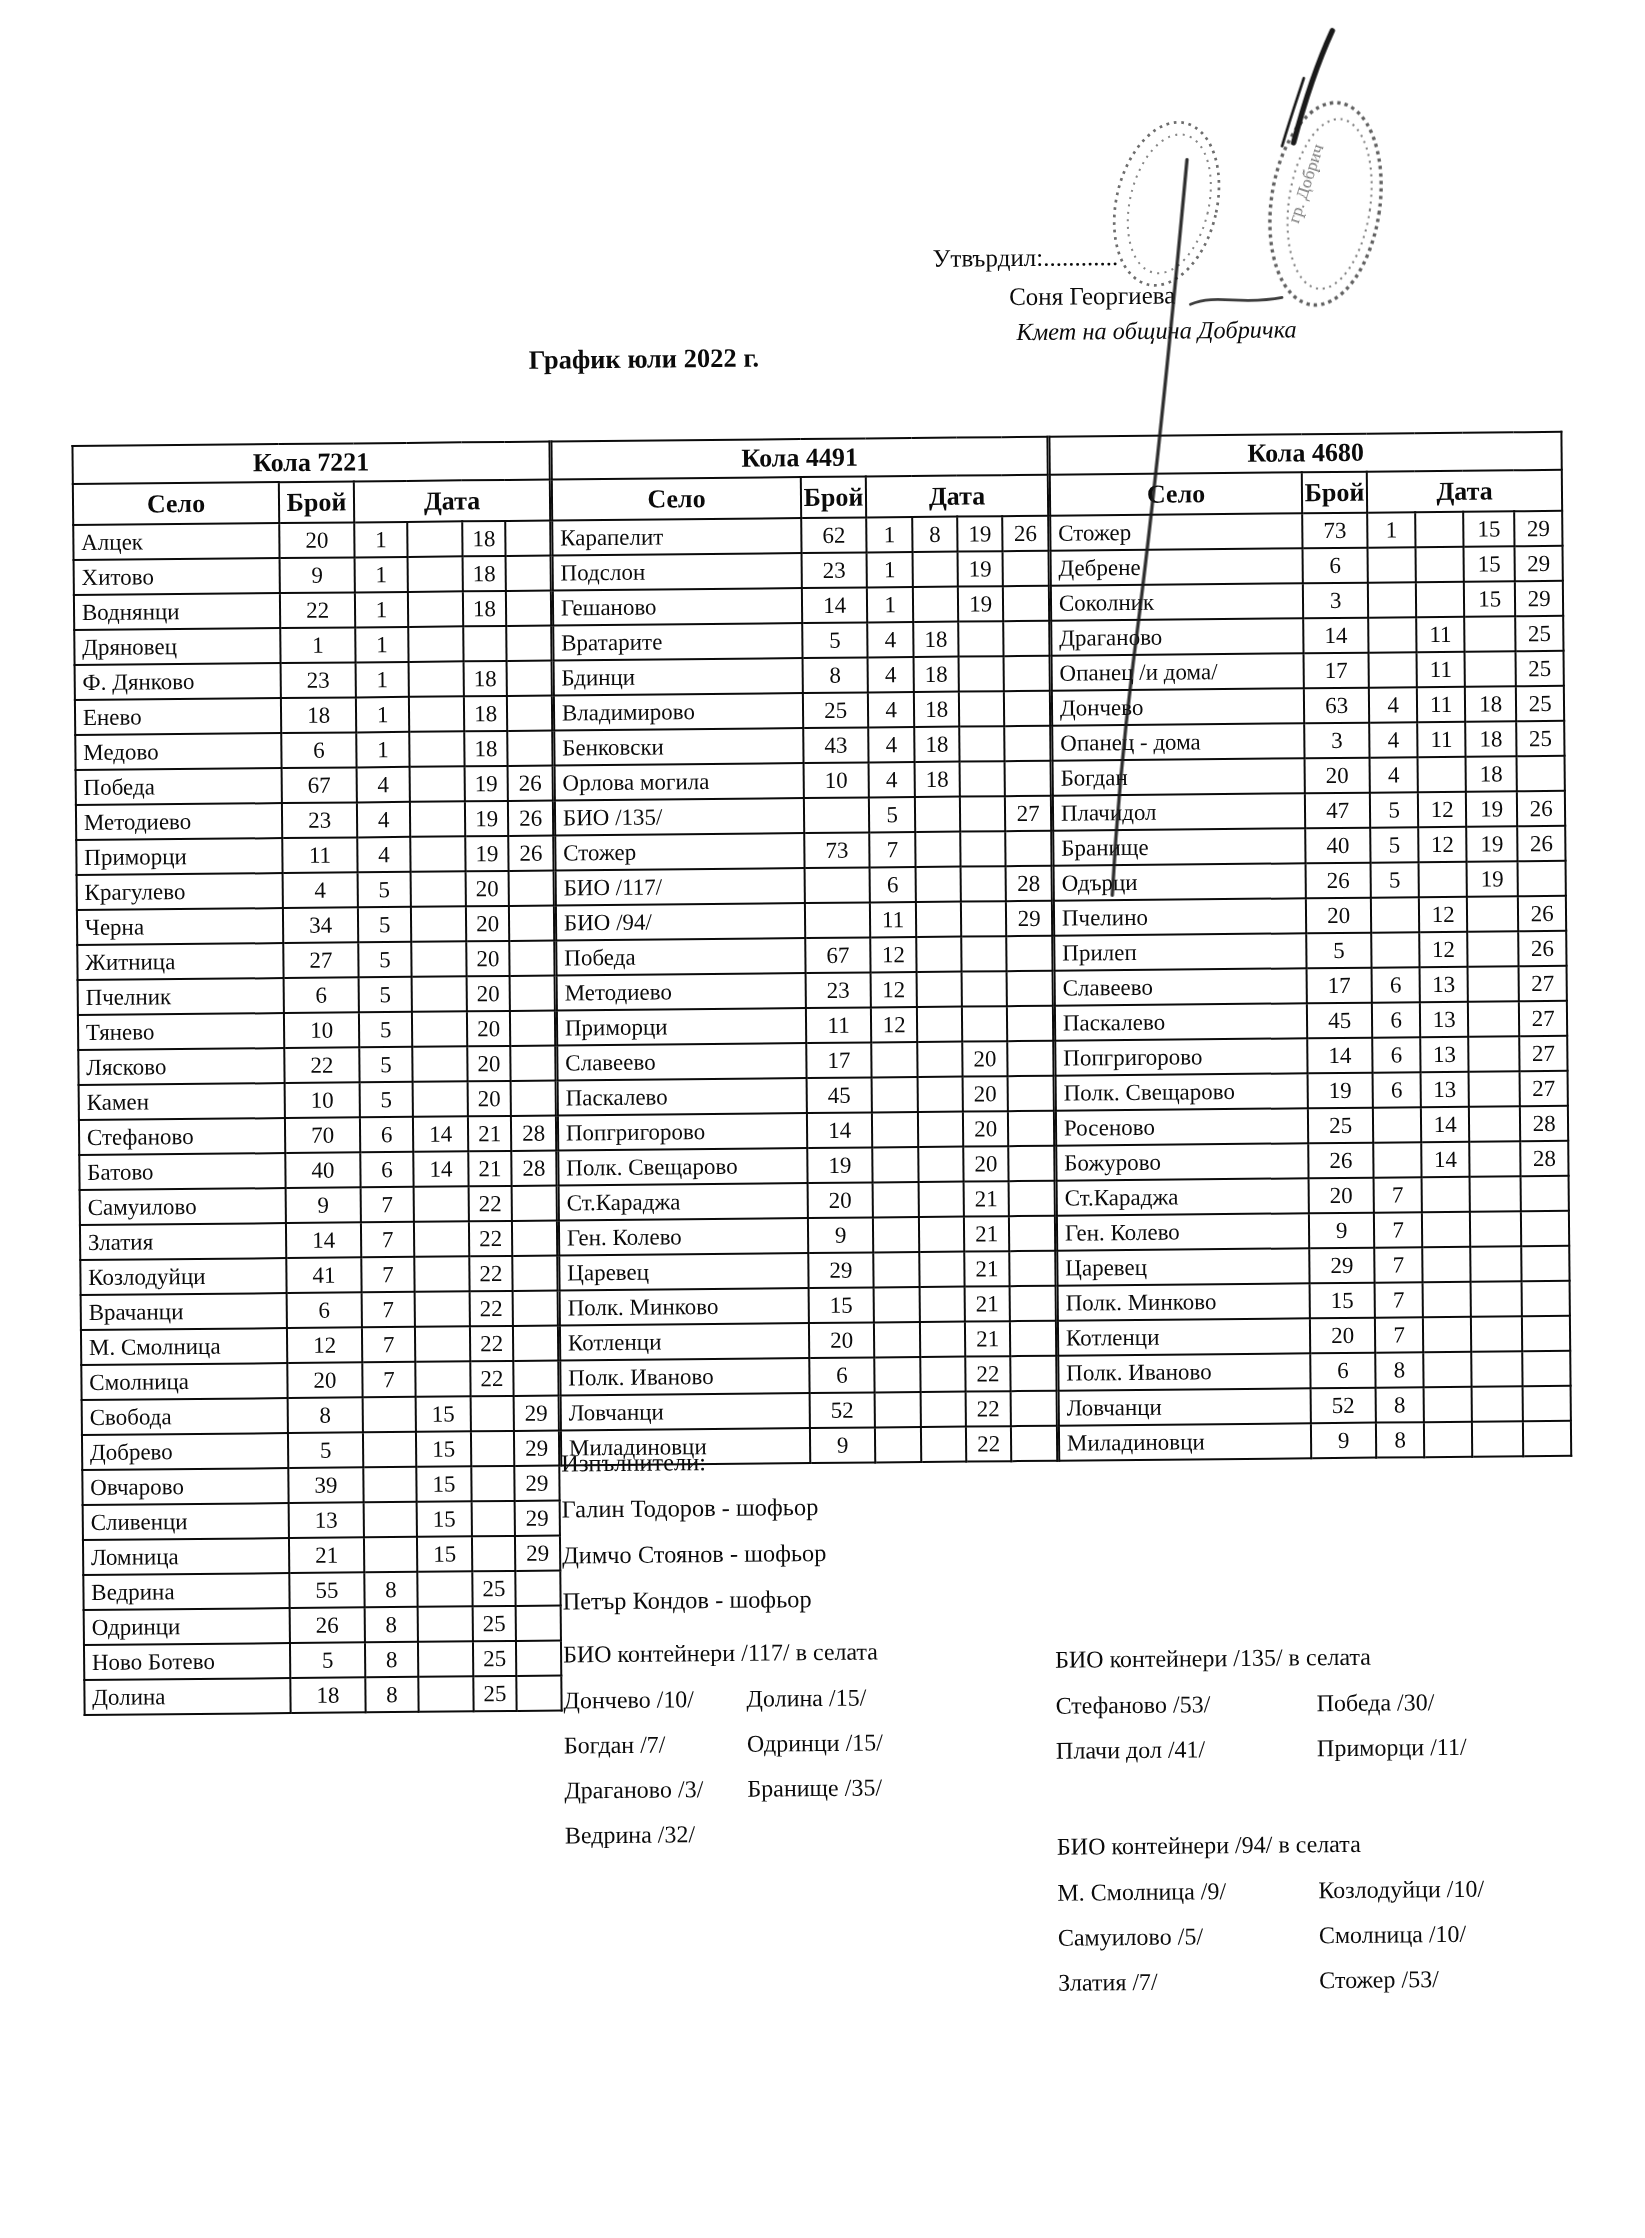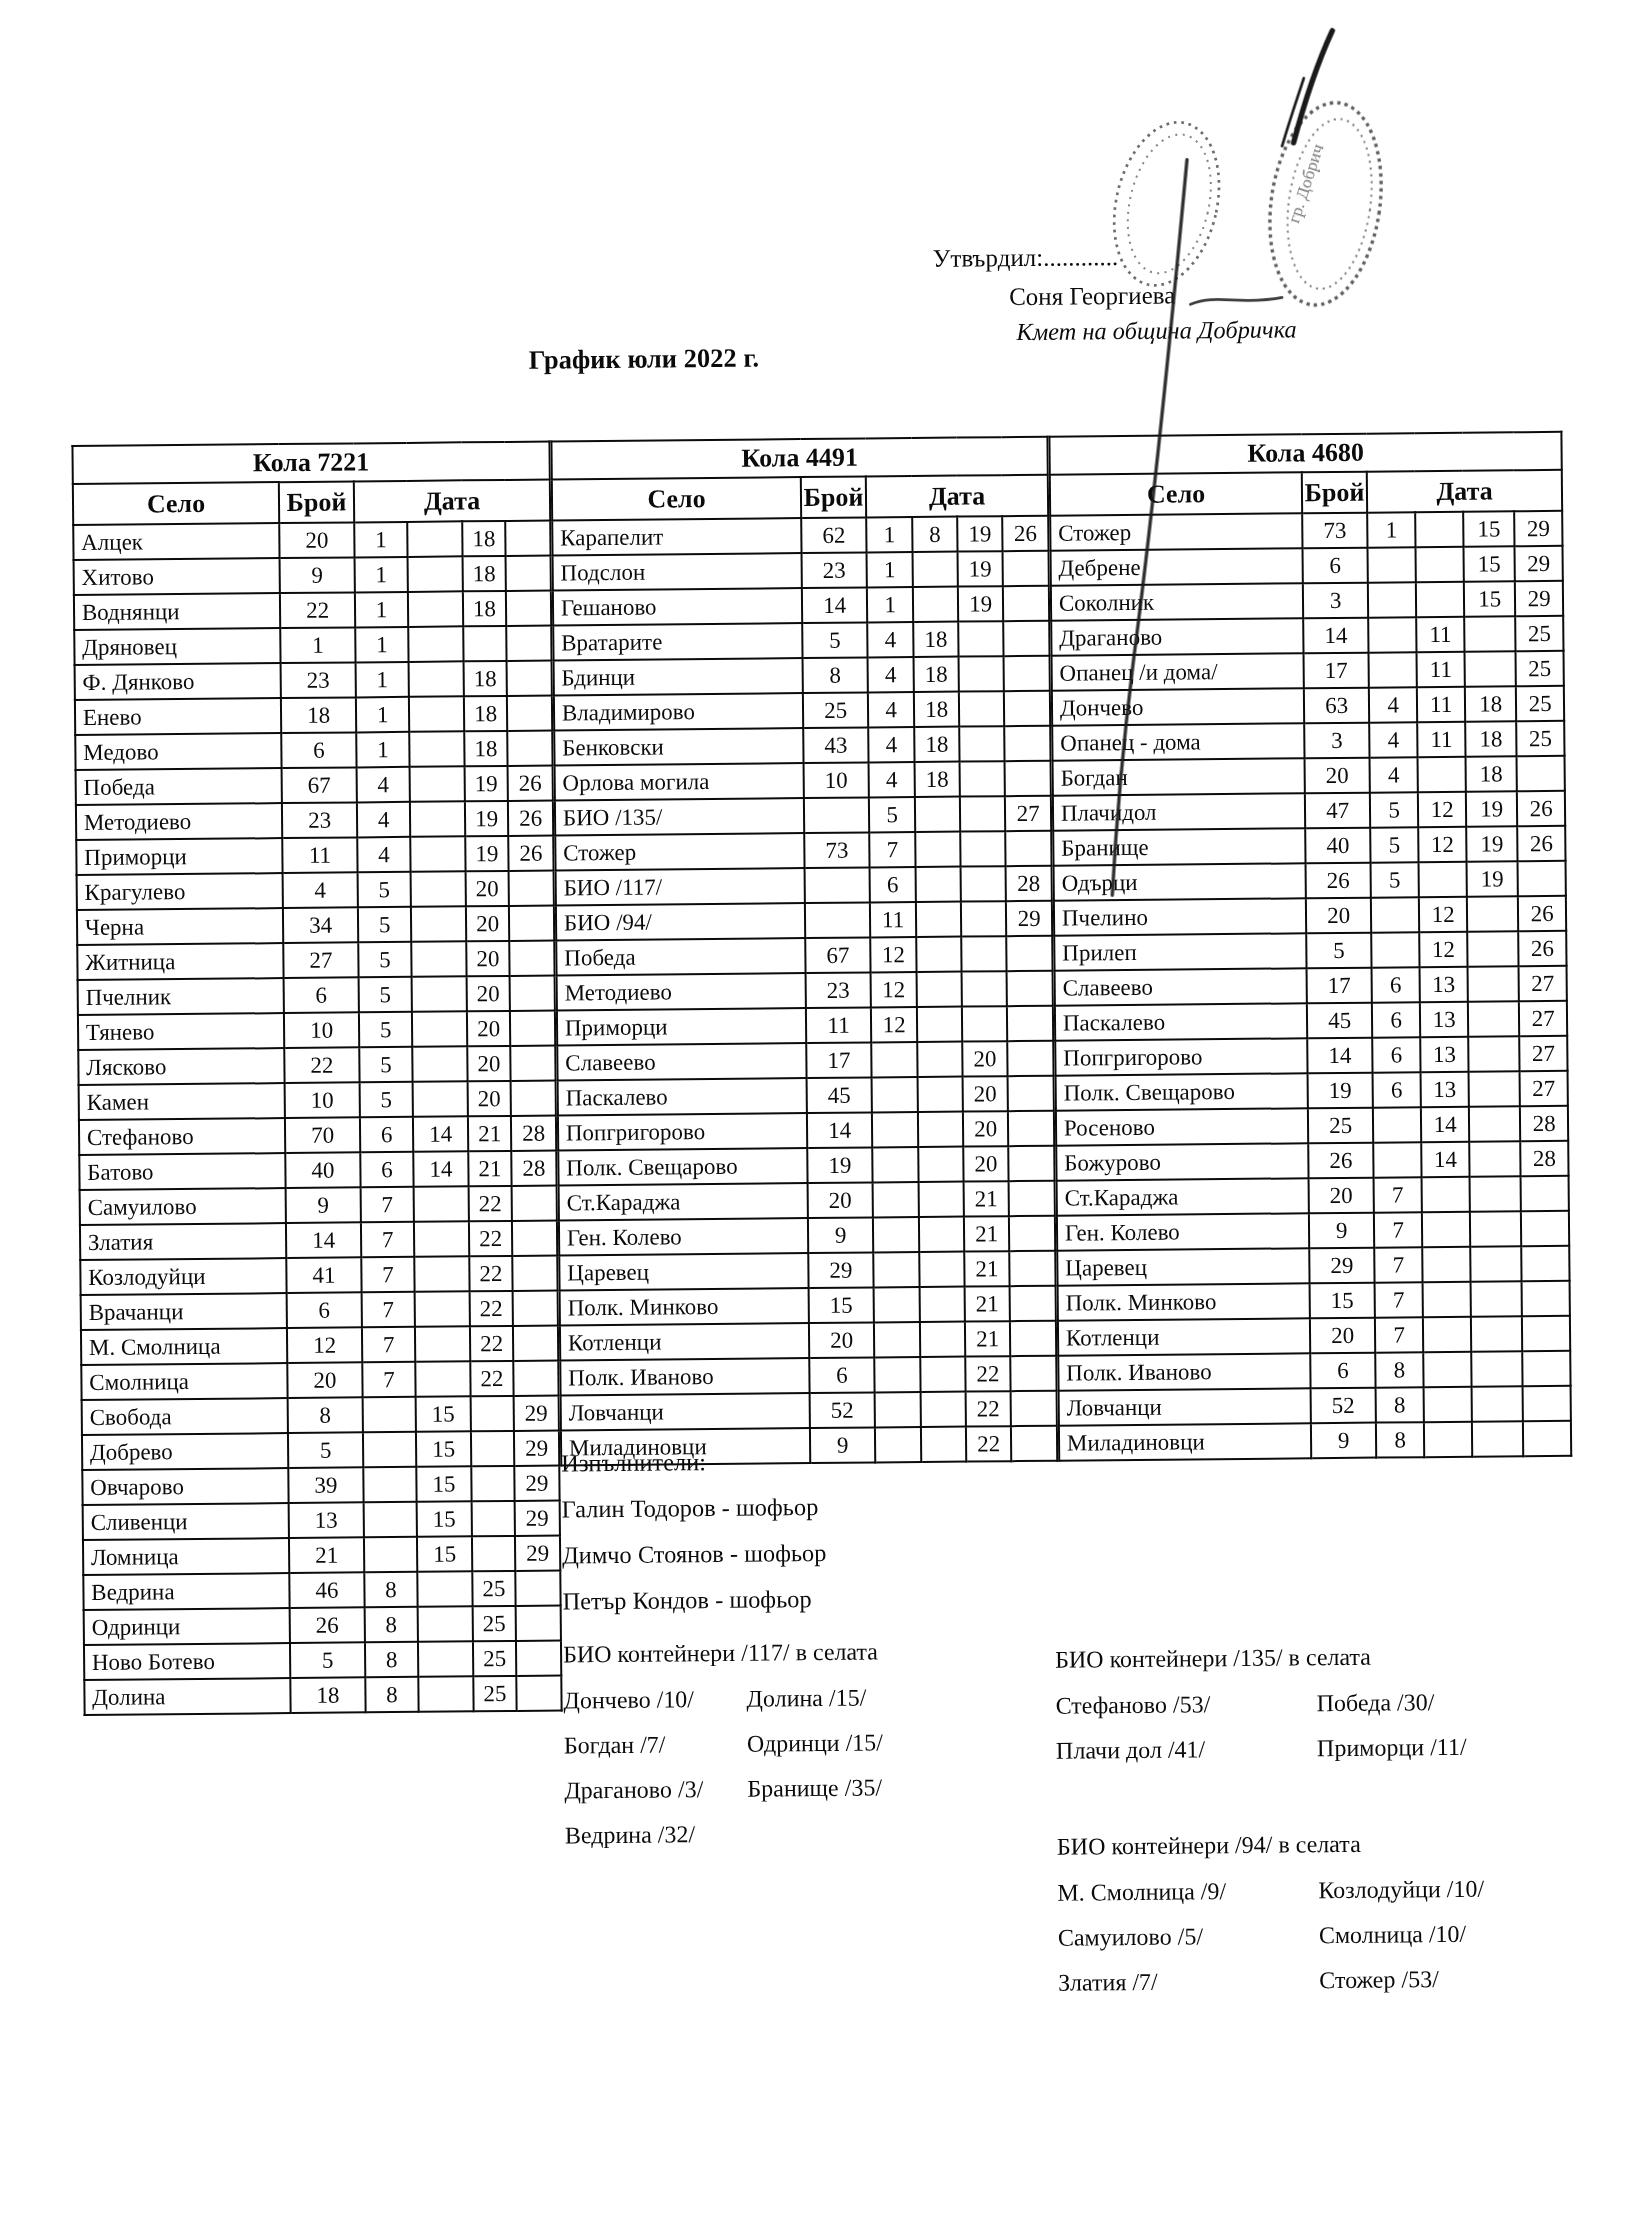--- a/index.html
+++ b/index.html
@@ -337,21 +337,21 @@
             <tr>
               <td class="village">Ломница</td>
               <td class="count">21</td>
               <td class="date"></td>
               <td class="date">15</td>
               <td class="date"></td>
               <td class="date">29</td>
             </tr>
             <tr>
               <td class="village">Ведрина</td>
-              <td class="count">46</td>
+              <td class="count">55</td>
               <td class="date">8</td>
               <td class="date"></td>
               <td class="date">25</td>
               <td class="date"></td>
             </tr>
             <tr>
               <td class="village">Одринци</td>
               <td class="count">26</td>
               <td class="date">8</td>
               <td class="date"></td>

